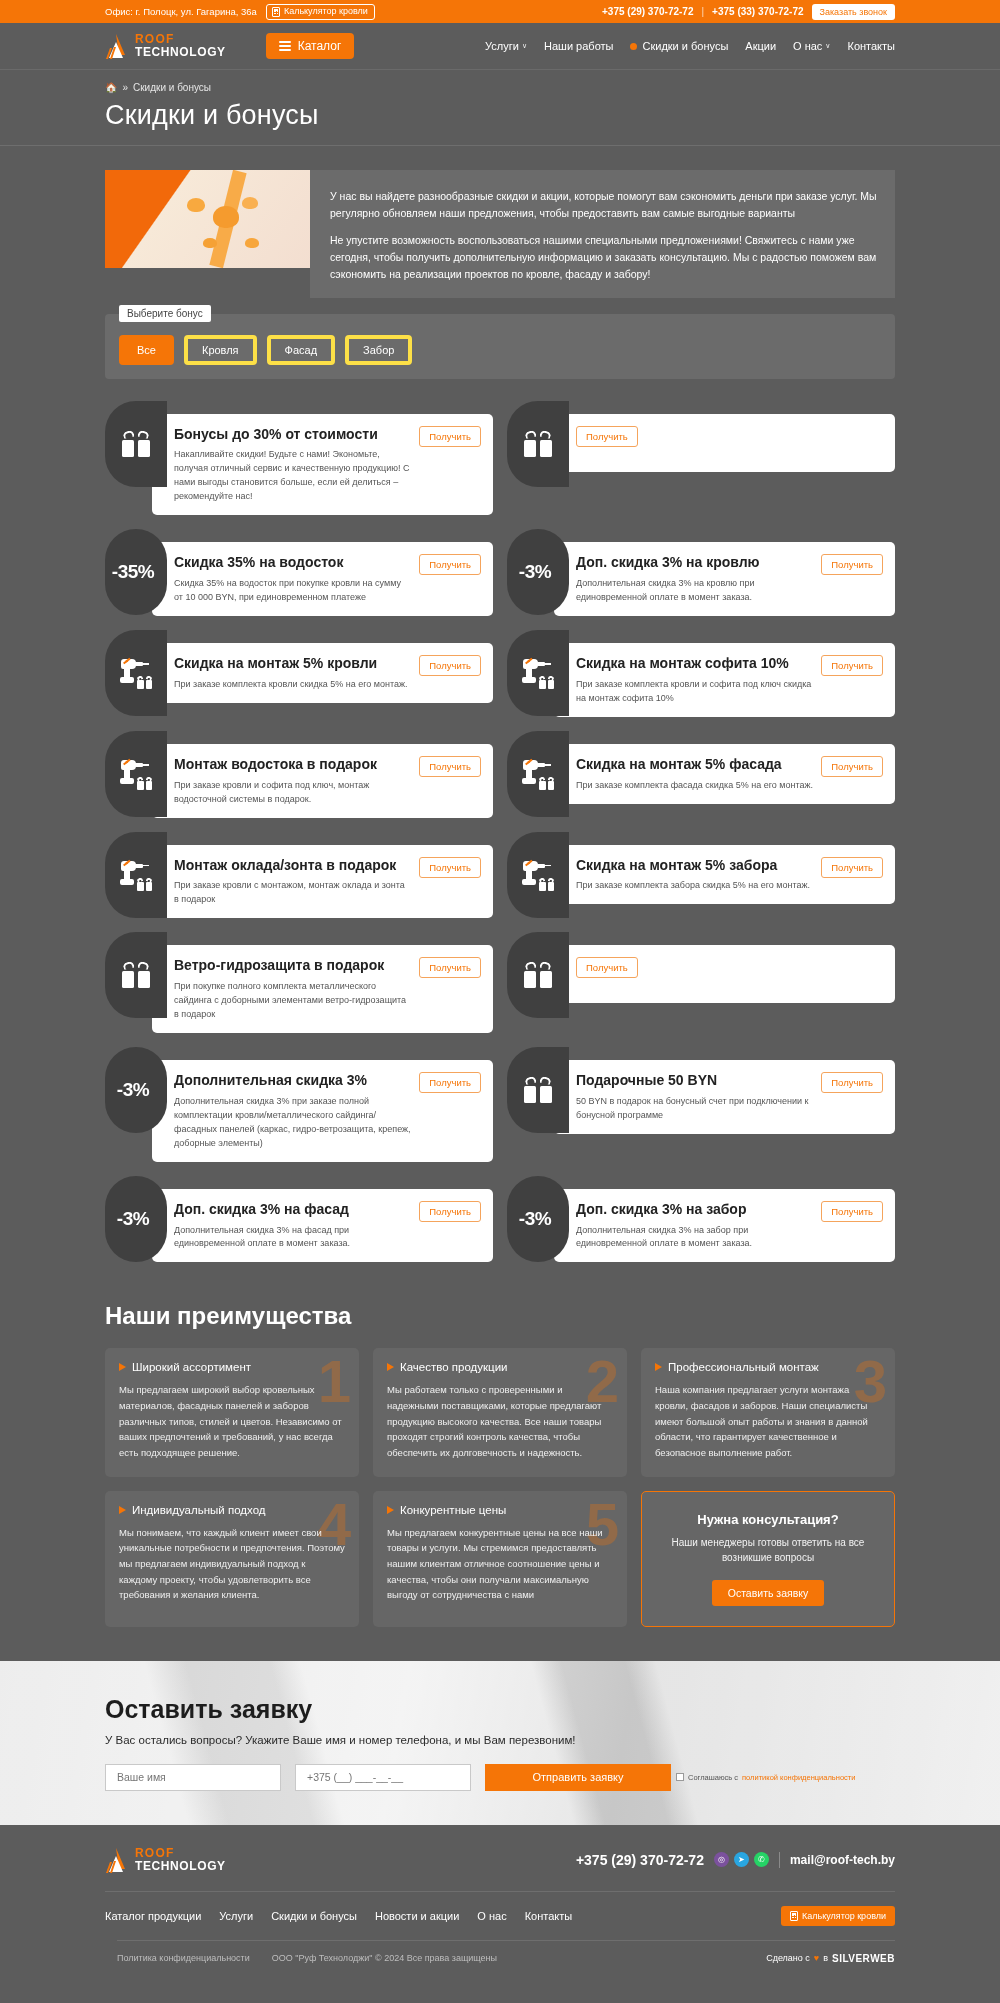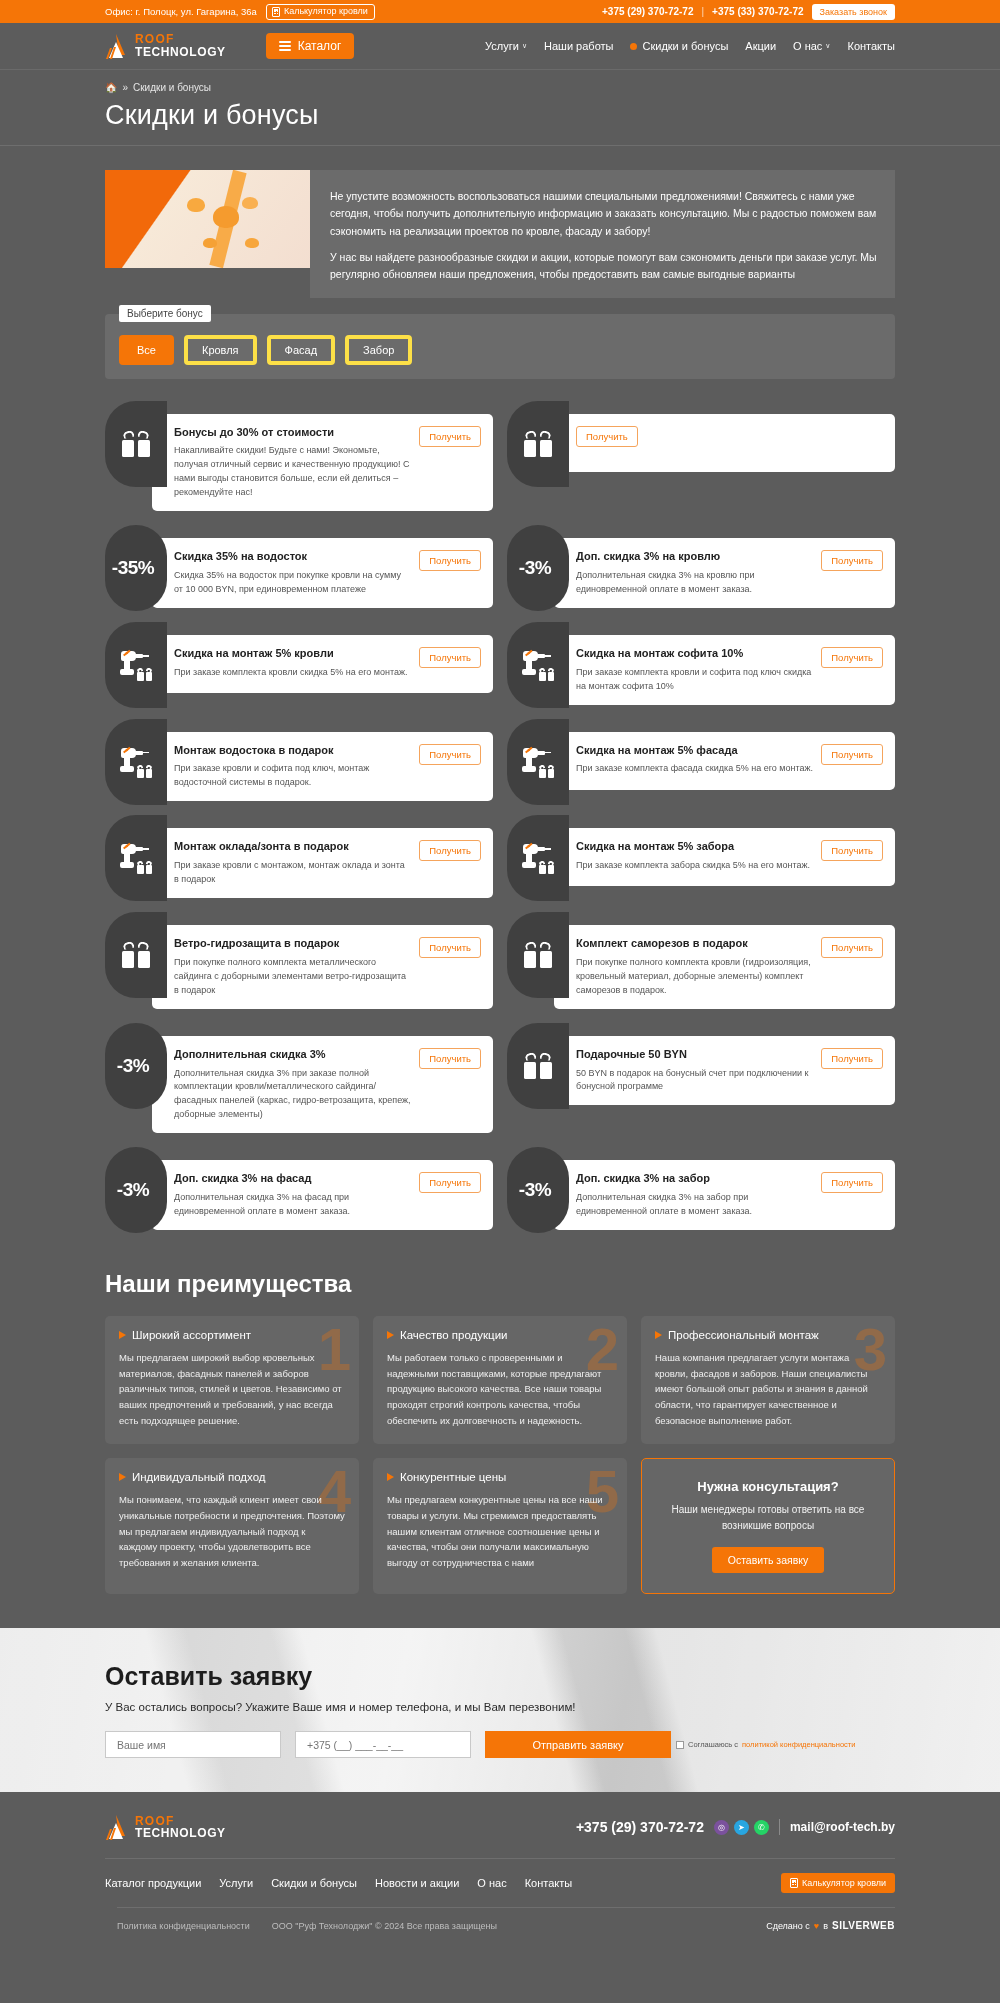--- a/index.html
+++ b/index.html
@@ -241,21 +241,21 @@
     min-height: 58px;
     display: flex;
     align-items: flex-start;
     gap: 8px;
     position: relative;
     z-index: 1;
   }
   .card-main { flex: 1; min-width: 0; }
   .card-title {
     color: #222;
-    font-size: 11px;
+    font-size: 14px;
     font-weight: bold;
     line-height: 1.35;
     margin-bottom: 5px;
   }
   .card-desc {
     color: #555;
     font-size: 9px;
     line-height: 1.55;
   }
   .get-btn {
@@ -518,22 +518,22 @@
   <div class="title-rule"></div>
 
   <div class="inner">
 
     <div class="intro">
       <div class="intro-img">
         <div class="ribbon-band"></div>
         <div class="ribbon-knot"></div>
       </div>
       <div class="intro-text">
+        <p>У нас вы найдете разнообразные скидки и акции, которые помогут вам сэкономить деньги при заказе услуг. Мы регулярно обновляем наши предложения, чтобы предоставить вам самые выгодные варианты</p>
         <p>Не упустите возможность воспользоваться нашими специальными предложениями! Свяжитесь с нами уже сегодня, чтобы получить дополнительную информацию и заказать консультацию. Мы с радостью поможем вам сэкономить на реализации проектов по кровле, фасаду и забору!</p>
-        <p>У нас вы найдете разнообразные скидки и акции, которые помогут вам сэкономить деньги при заказе услуг. Мы регулярно обновляем наши предложения, чтобы предоставить вам самые выгодные варианты</p>
       </div>
     </div>
 
     <div class="filterbox">
       <span class="filter-label">Выберите бонус</span>
       <div class="filter-tabs">
         <button class="tab active">Все</button>
         <button class="tab">Кровля</button>
         <button class="tab">Фасад</button>
         <button class="tab">Забор</button>
@@ -765,24 +765,20 @@
         <div class="card">
           <div class="card-badge">
             <span class="gift">
               <span class="bow-l"></span>
               <span class="bow-r"></span>
               <span class="boxl"></span>
               <span class="boxr"></span>
             </span>
           </div>
           <div class="card-body">
-            <div class="card-main">
-              <div class="card-title">Комплект саморезов в подарок</div>
-              <div class="card-desc">При покупке полного комплекта кровли (гидроизоляция, кровельный материал, доборные элементы) комплект саморезов в подарок.</div>
-            </div>
             <button class="get-btn">Получить</button>
           </div>
         </div>
         <div class="card">
           <div class="card-badge round">
             <span class="badge-pct">-3%</span>
           </div>
           <div class="card-body">
             <div class="card-main">
               <div class="card-title">Дополнительная скидка 3%</div>

